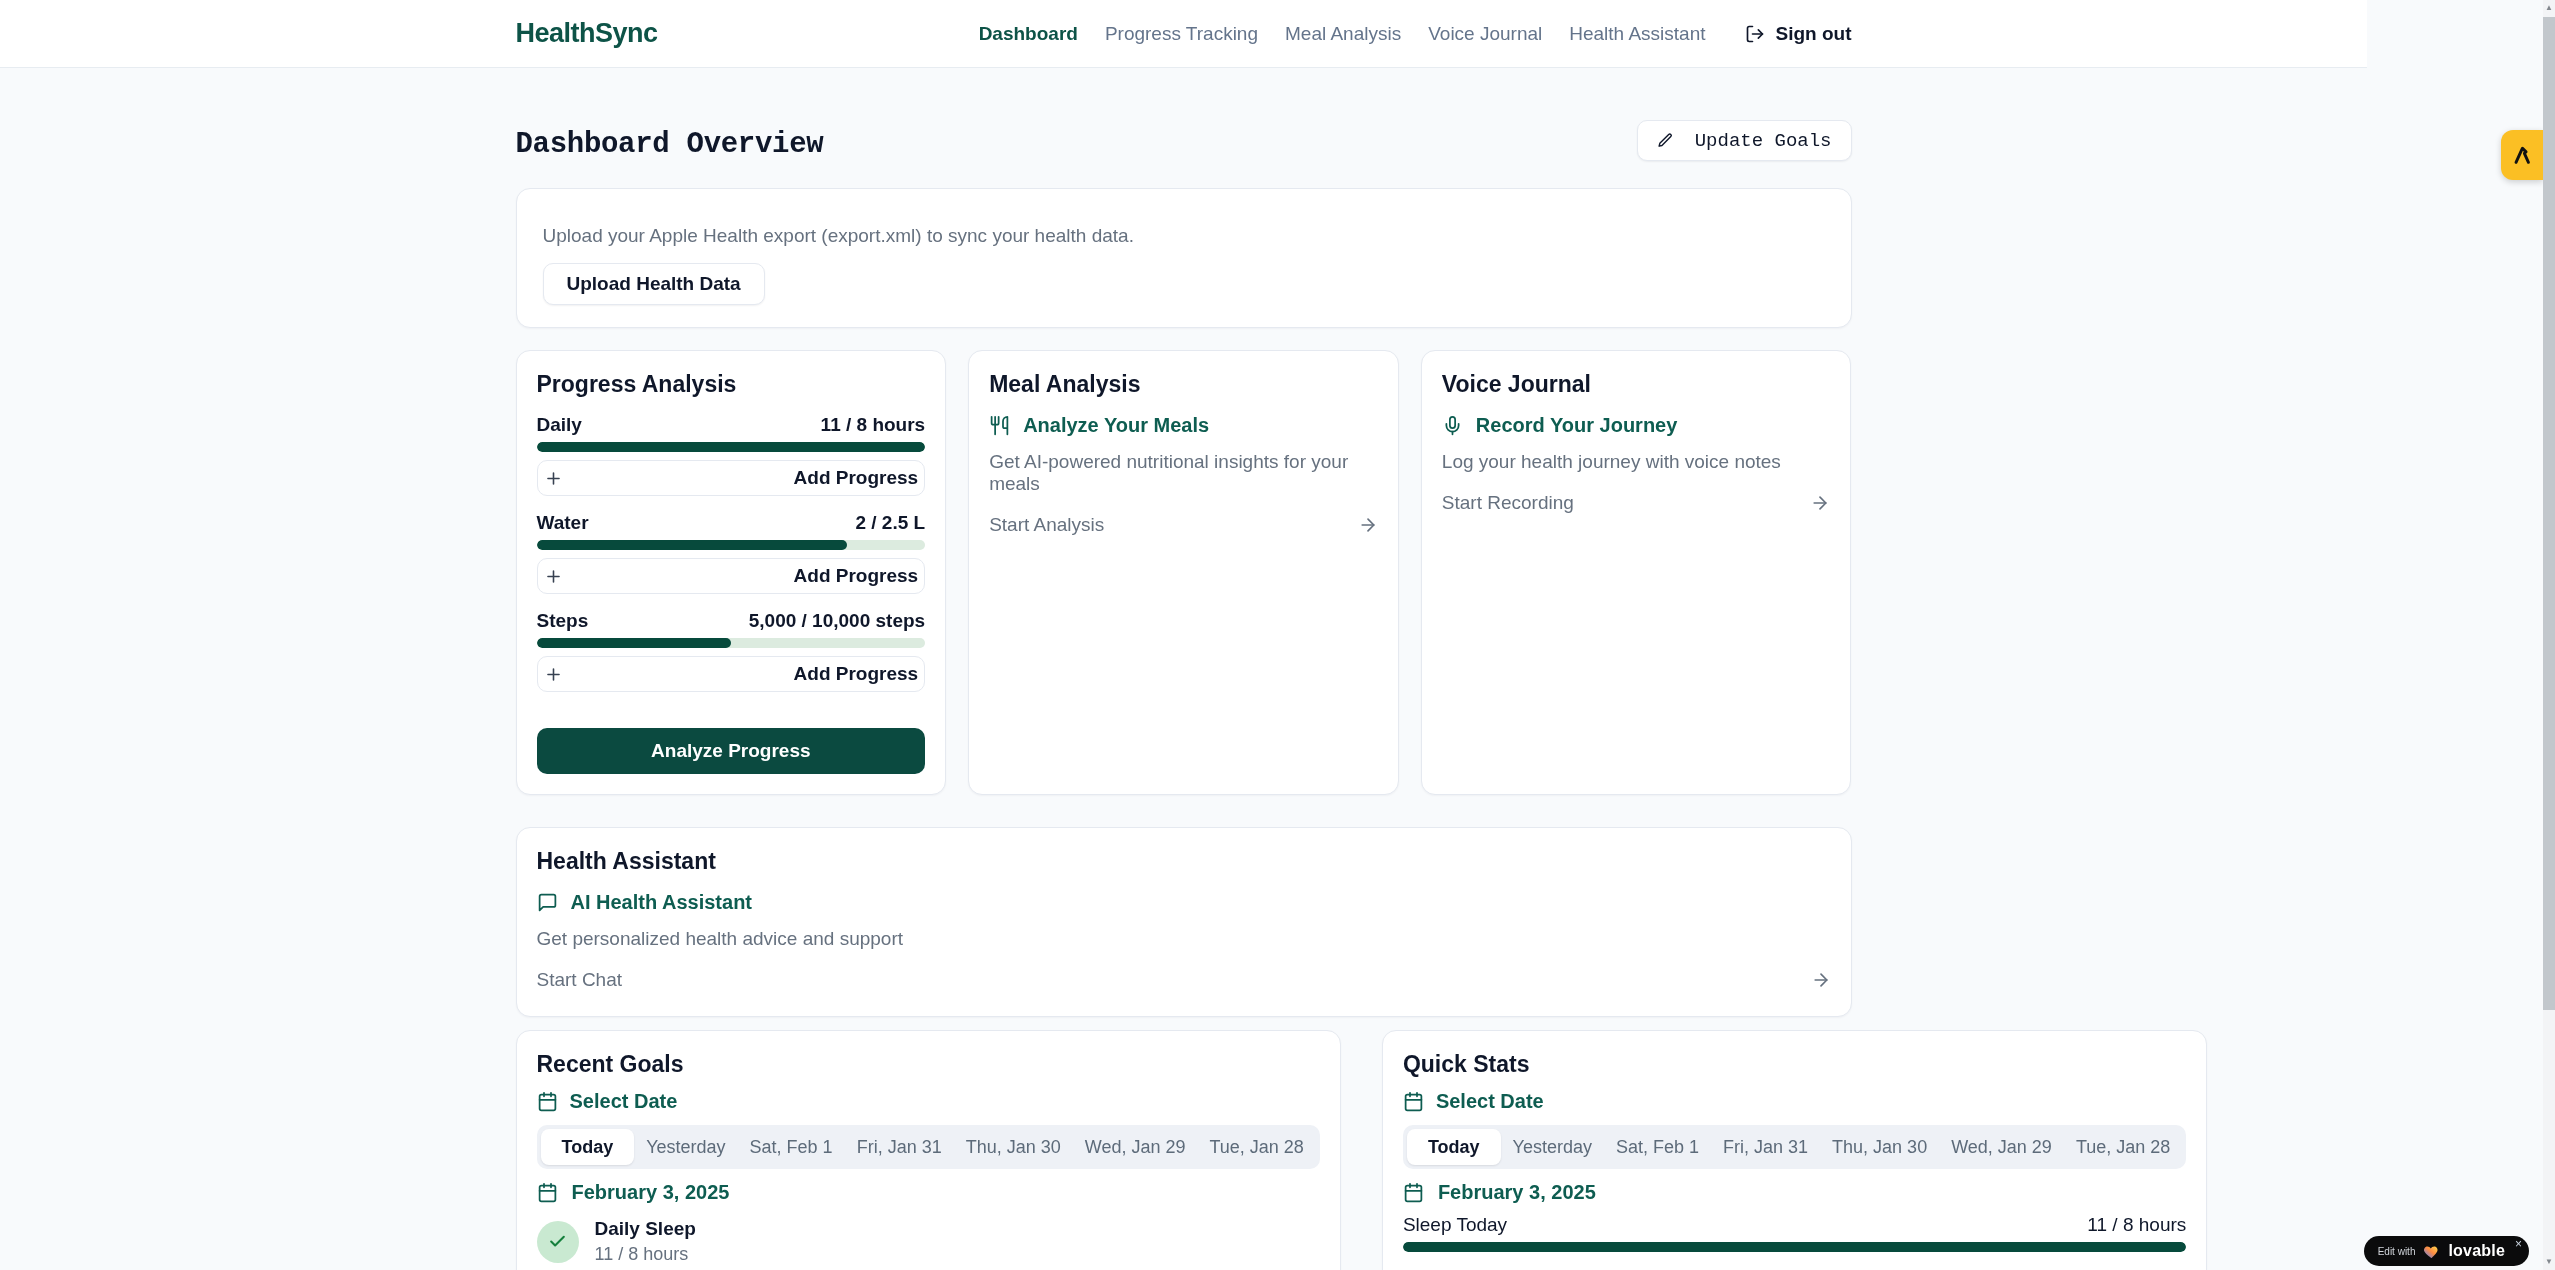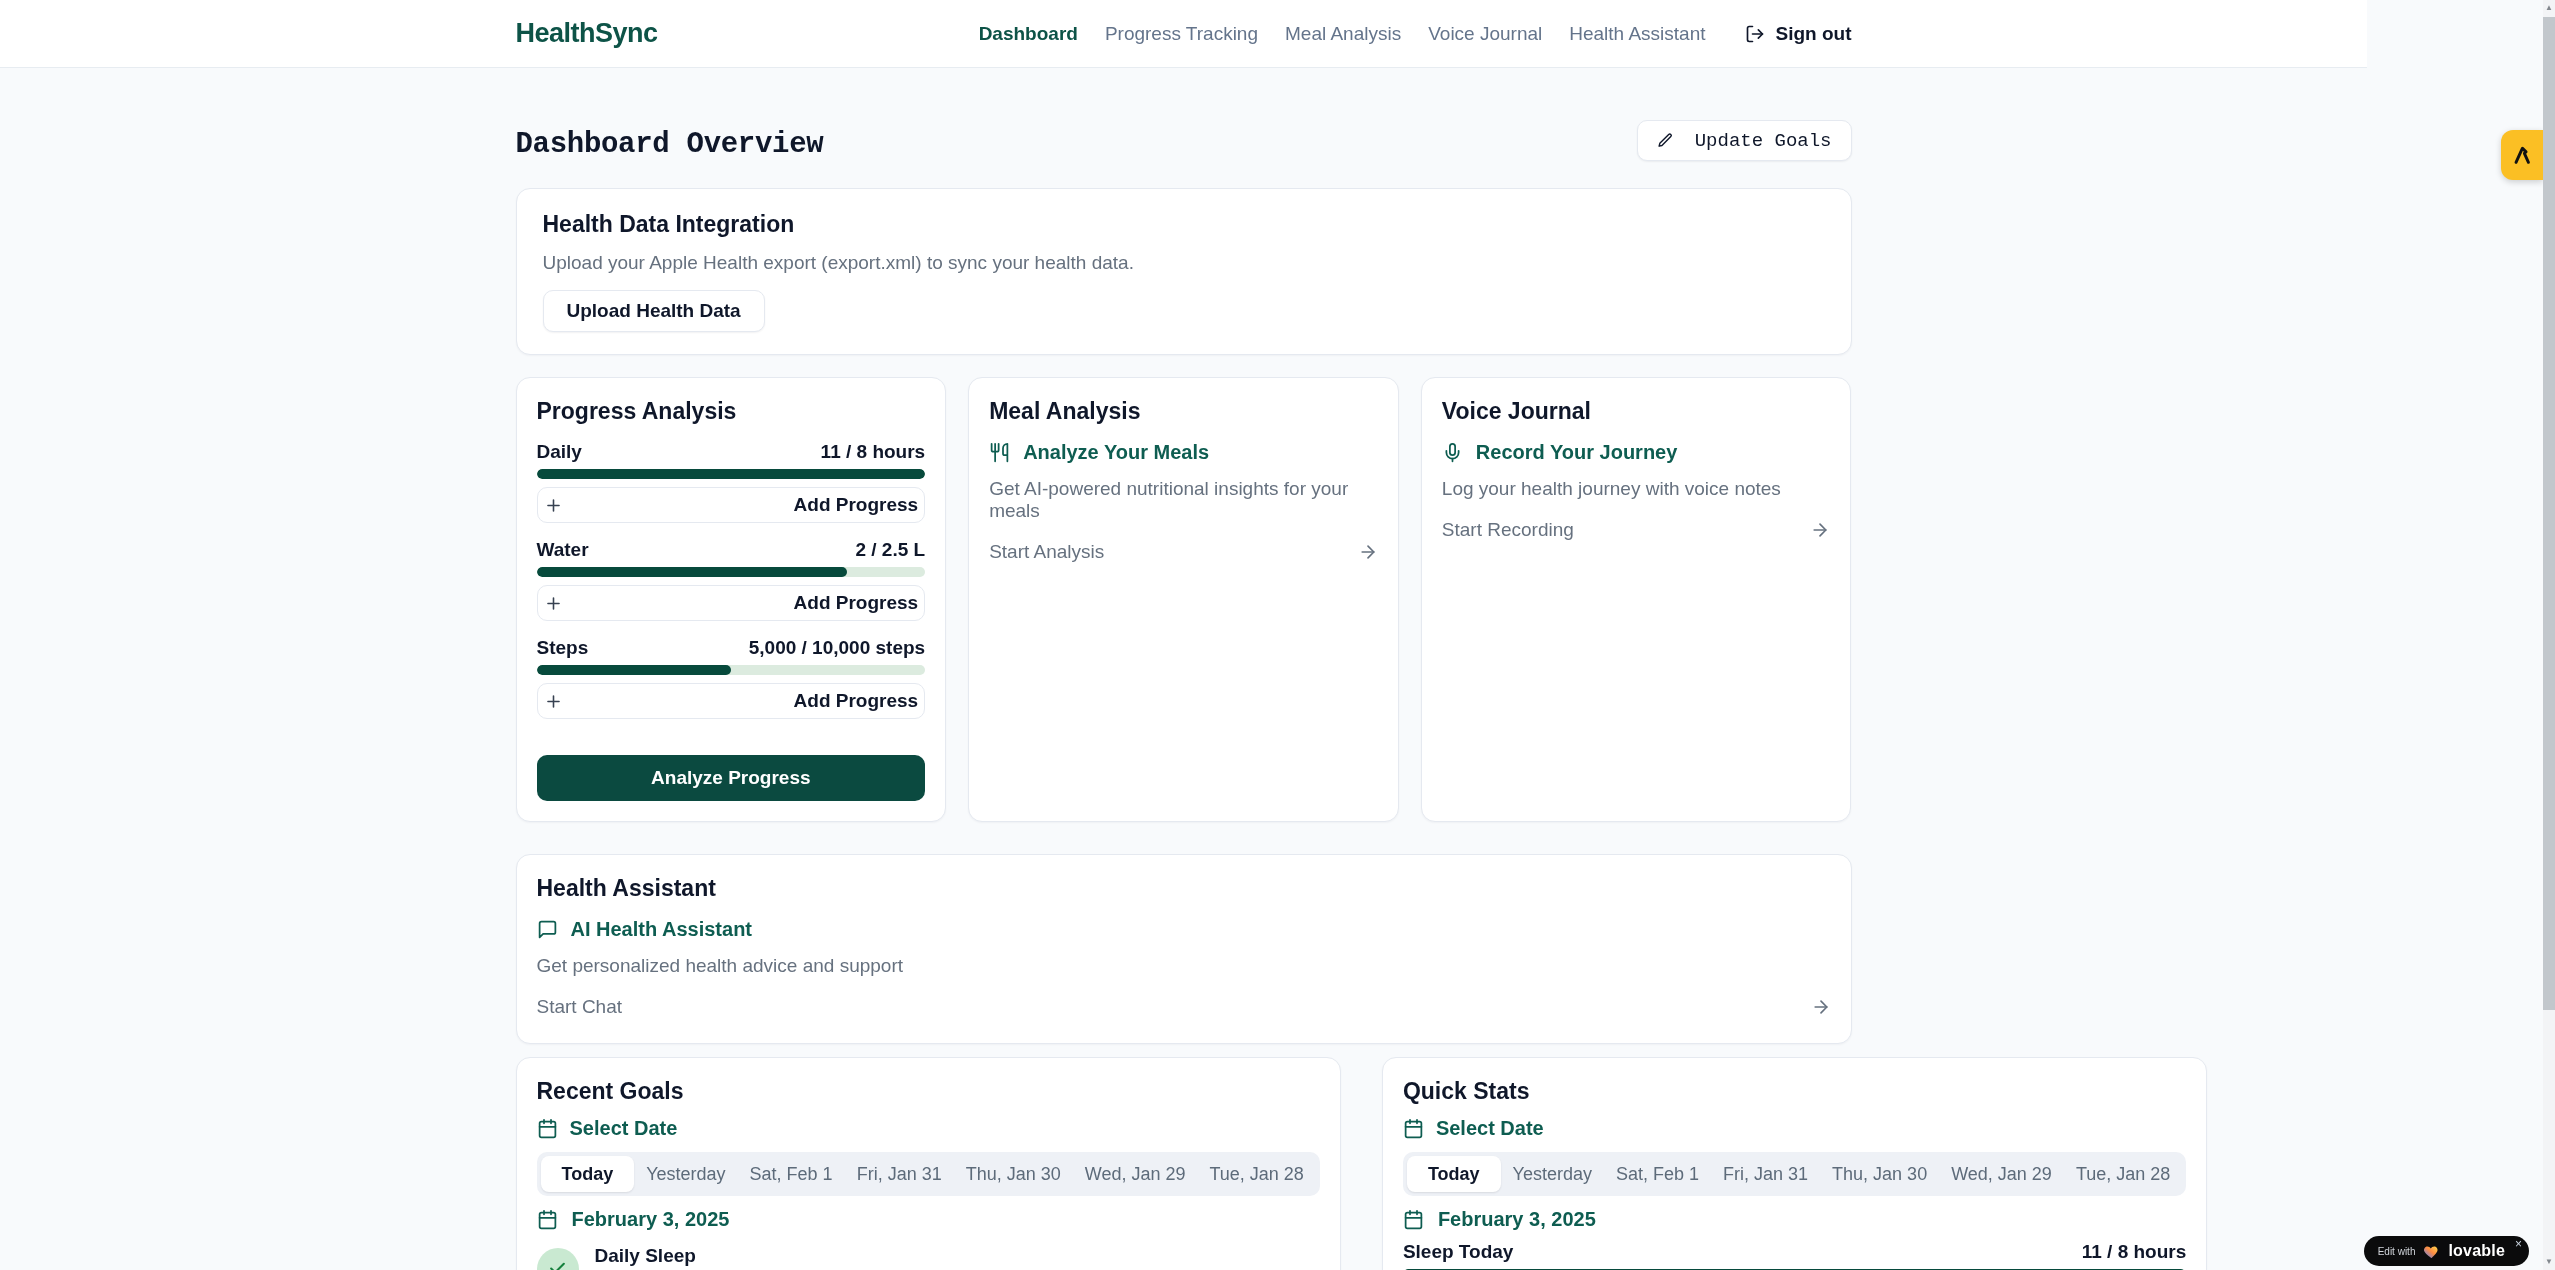--- a/index.html
+++ b/index.html
@@ -74,21 +74,21 @@
   .select-date{display:flex;align-items:center;gap:12px;color:var(--link);font-size:20px;font-weight:600;margin-top:12px;cursor:pointer;}
   .tabs{margin-top:12px;background:#eef1f6;border-radius:10px;height:44px;padding:4px;
     display:flex;align-items:center;justify-content:space-between;font-size:18px;color:#5d6b7a;font-weight:500;}
   .tab{height:36px;display:flex;align-items:center;padding:0 12px;border-radius:8px;white-space:nowrap;cursor:pointer;}
   .tab.active{background:#fff;color:var(--ink);font-weight:700;box-shadow:0 1px 2px rgba(16,24,40,.1);padding:0 21px;}
   .date-row{display:flex;align-items:center;gap:14px;color:var(--link);font-size:20px;font-weight:600;margin-top:12px;cursor:pointer;}
   .goal{display:flex;align-items:center;gap:16px;margin-top:14px;}
   .goal-check{width:42px;height:42px;border-radius:50%;background:#c9e9d1;display:flex;align-items:center;justify-content:center;flex:none;}
   .goal-name{font-size:19px;font-weight:700;}
   .goal-sub{font-size:18px;color:var(--muted);margin-top:4px;}
-  .stat-head{display:flex;justify-content:space-between;align-items:center;font-size:19px;font-weight:700;height:22px;margin-top:10px;margin-bottom:6px;}
+  .stat-head{display:flex;justify-content:space-between;align-items:center;font-size:19px;font-weight:400;height:22px;margin-top:10px;margin-bottom:6px;}
 
   
   .fab{position:absolute;right:12px;top:130px;width:42px;height:50px;background:#fbbf24;
     border-radius:12px 0 0 12px;display:flex;align-items:center;justify-content:center;cursor:pointer;
     box-shadow:0 2px 6px rgba(0,0,0,.18);}
   .lovable-pill{position:absolute;right:26px;bottom:4px;height:30px;background:#0b0b0c;border-radius:16px;
     display:flex;align-items:center;gap:8px;padding:0 24px 0 14px;color:#fff;cursor:pointer;}
   .lp-light{font-size:10px;color:#d1d5db;}
   .lp-brand{font-size:16px;font-weight:700;letter-spacing:.2px;}
   .lp-close{position:absolute;right:7px;top:1px;font-size:12px;color:#cbd5e1;cursor:pointer;}
@@ -136,21 +136,20 @@
         <span class="icon">
           <svg width="17" height="17" viewBox="0 0 24 24" fill="none" stroke="#0f172a" stroke-width="2" stroke-linecap="round" stroke-linejoin="round">
               <path d="M16.5 3.5a2.12 2.12 0 0 1 3 3L7 19l-4 1 1-4Z"></path>
             </svg>
         </span>
         <span>Update Goals</span>
       </button>
     </div>
 
     <section class="card hdi">
-      <h2 class="card-title">Health Data Integration</h2>
       <p class="hdi-desc">Upload your Apple Health export (export.xml) to sync your health data.</p>
       <button class="btn btn-upload">Upload Health Data</button>
     </section>
 
     <div class="grid3">
 
       <section class="card">
         <h2 class="card-title pa-title">Progress Analysis</h2>
 
         <div class="metric">

